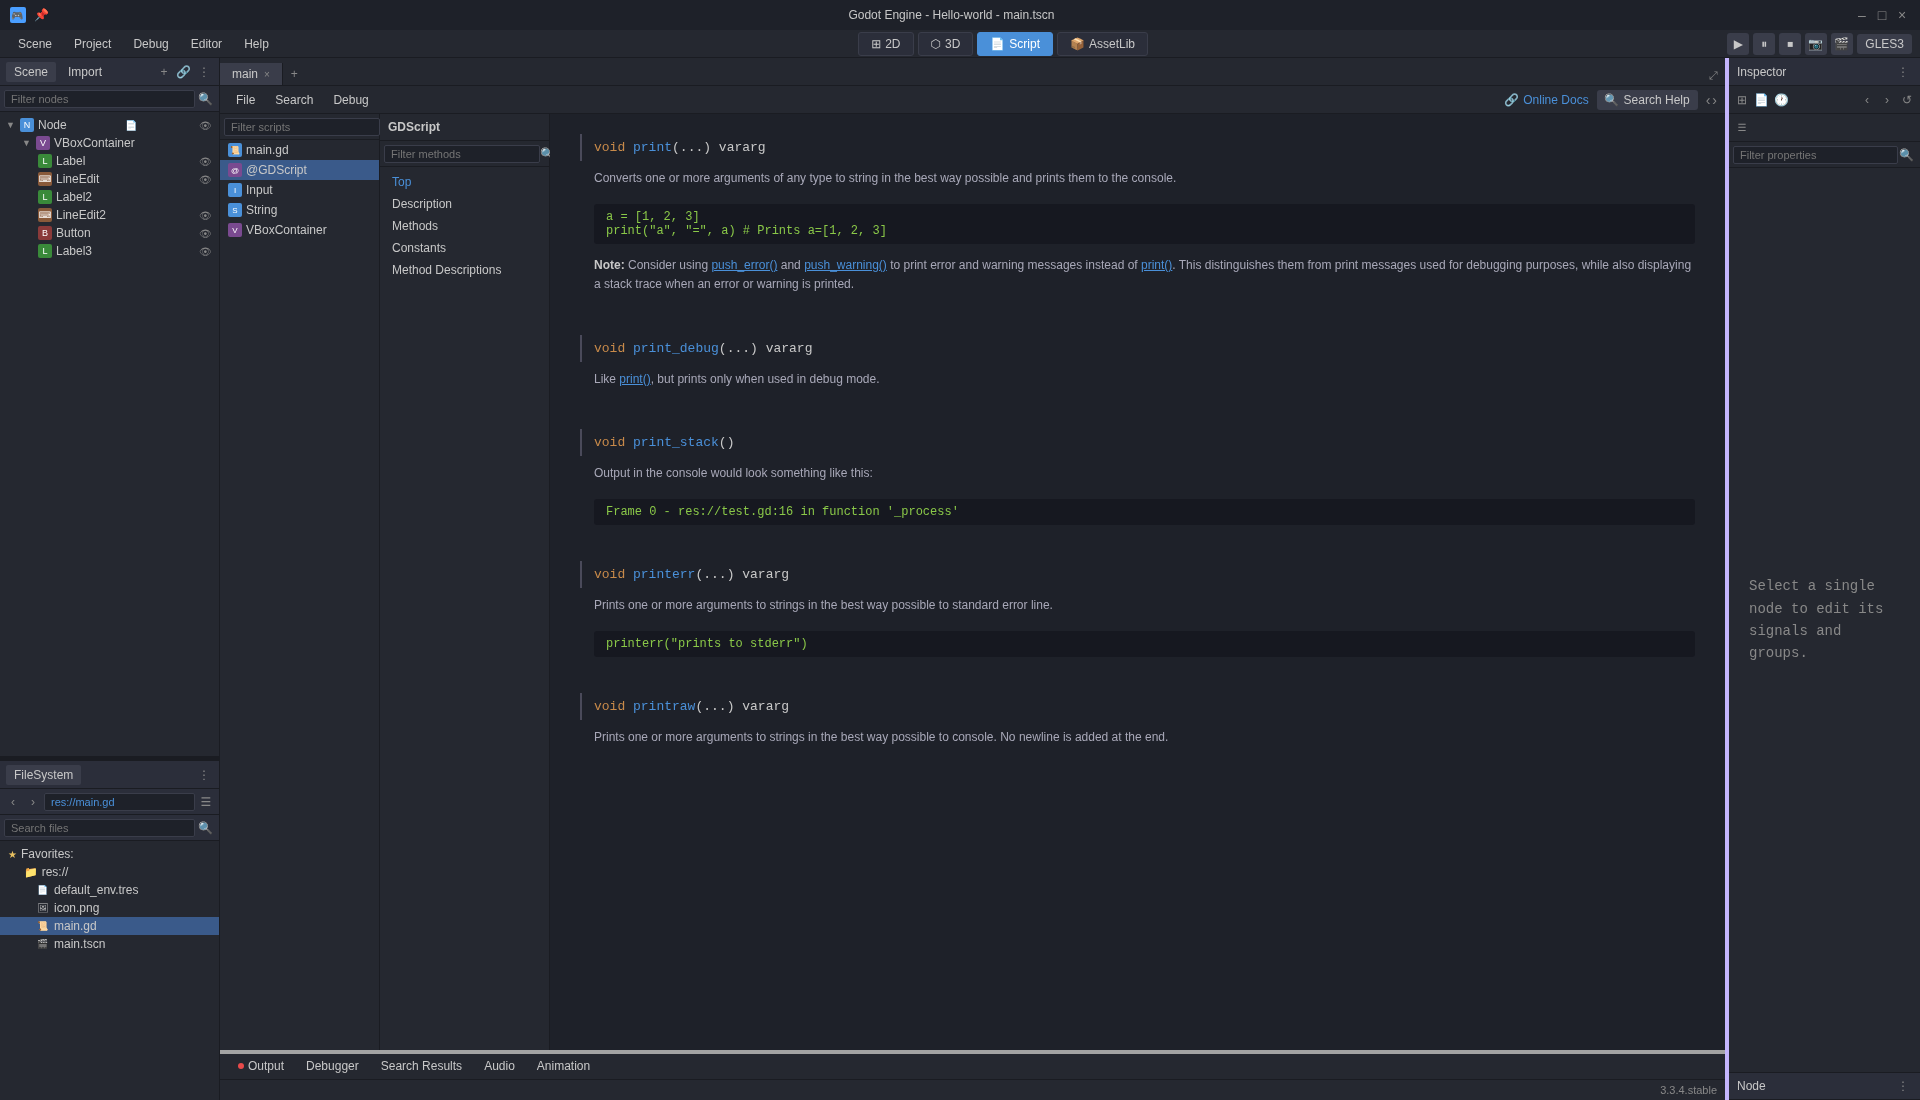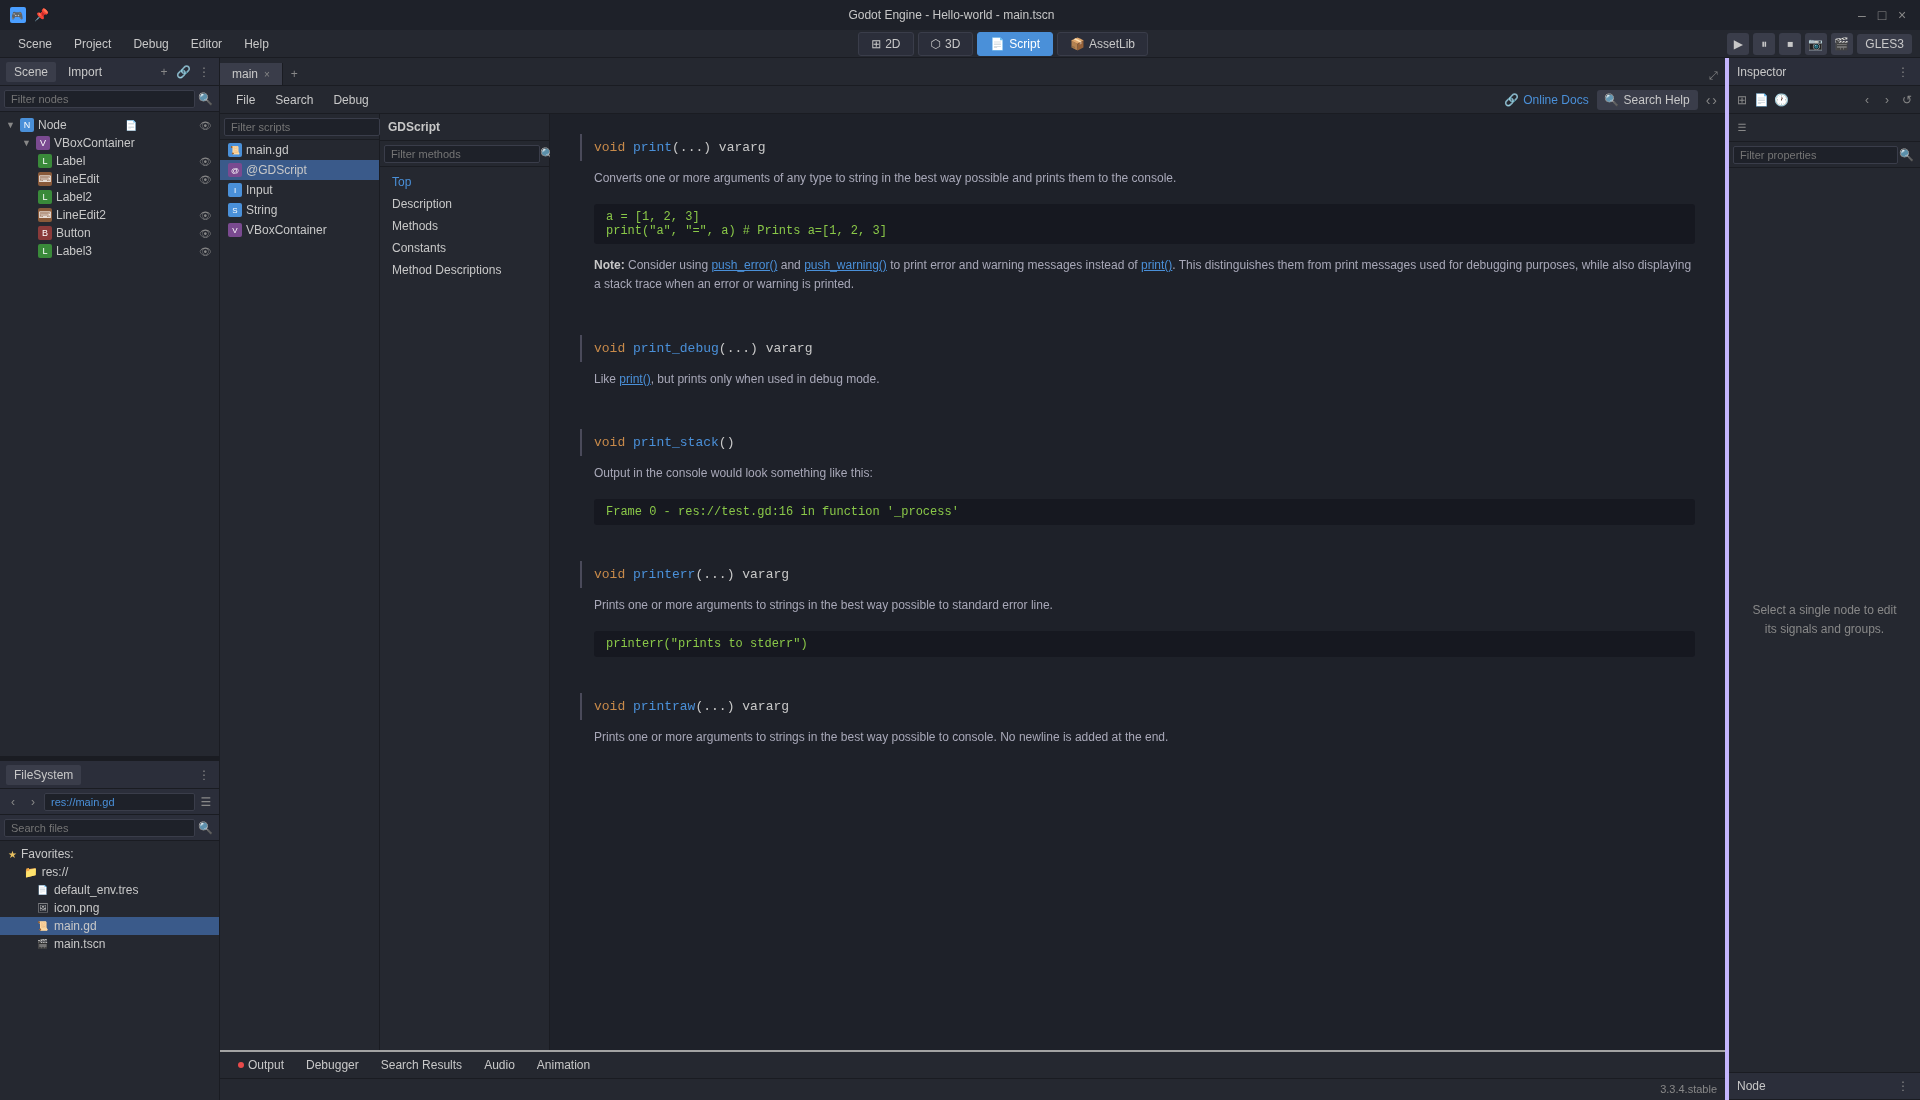--- a/index.html
+++ b/index.html
@@ -111,35 +111,35 @@
     .func-keyword { color: #c88a4a; }
     .func-params { color: #c8c8c8; }
     .help-desc { font-size: 12px; line-height: 1.6; color: #a8a8b8; margin-bottom: 16px; padding-left: 14px; }
     .help-code { font-family: 'Courier New', monospace; font-size: 12px; color: #8ac848; background: #161820; padding: 6px 12px; border-radius: 3px; margin-bottom: 12px; margin-left: 14px; }
     .help-note { font-size: 12px; color: #a8a8b8; margin-bottom: 16px; padding-left: 14px; line-height: 1.6; }
     .help-note strong { color: #c8c8c8; }
     .help-link { color: #4a90d9; text-decoration: underline; cursor: pointer; }
     .help-separator { height: 24px; }
 
     
-    .bottom-panel { height: 50px; background: #252830; border-top: 2px solid #a3a3a3; display: flex; flex-direction: column; }
+    .bottom-panel { height: 50px; background: #252830; border-top: 4px solid #a3a3a3; display: flex; flex-direction: column; }
     .bottom-tabs { display: flex; align-items: center; padding: 0 8px; height: 28px; gap: 2px; border-bottom: 1px solid #1a1c22; }
     .bottom-tab { padding: 3px 10px; color: #c8c8c8; cursor: pointer; font-size: 12px; border-radius: 2px; display: flex; align-items: center; gap: 4px; }
     .bottom-tab .dot { width: 6px; height: 6px; border-radius: 50%; background: #e84a4a; }
     .bottom-status { height: 22px; display: flex; align-items: center; padding: 0 8px; justify-content: flex-end; }
     .version-badge { font-size: 11px; color: #888; }
 
     
     .right-panel { width: 195px; background: #252830; border-left: 4px solid #c4b5fd; display: flex; flex-direction: column; flex-shrink: 0; }
     .inspector-header { height: 28px; background: #2b2e3a; display: flex; align-items: center; padding: 0 8px; gap: 4px; border-bottom: 1px solid #1a1c22; }
     .inspector-title { font-size: 12px; color: #c8c8c8; flex: 1; }
     .inspector-toolbar { height: 28px; display: flex; align-items: center; padding: 0 4px; gap: 2px; border-bottom: 1px solid #1a1c22; }
     .inspector-filter { height: 26px; display: flex; align-items: center; padding: 2px 4px; border-bottom: 1px solid #1a1c22; }
     .inspector-content { flex: 1; display: flex; align-items: center; justify-content: center; padding: 20px; }
-    .inspector-msg { font-size: 12px; color: #888; text-align: center; line-height: 1.6; }
+    .inspector-msg { font-size: 14px; color: #888; line-height: 1.6; font-family: Liberation Mono, monospace; }
     .inspector-divider { height: 28px; background: #2b2e3a; display: flex; align-items: center; padding: 0 8px; border-top: 1px solid #1a1c22; border-bottom: 1px solid #1a1c22; }
     .inspector-divider-title { font-size: 12px; color: #c8c8c8; flex: 1; }
 
     .maximize-btn { width: 16px; height: 16px; color: #888; cursor: pointer; font-size: 11px; }
   </style>
 </head>
 <body>
 
 <div class="titlebar">
   <div class="titlebar-icon">🎮</div>

